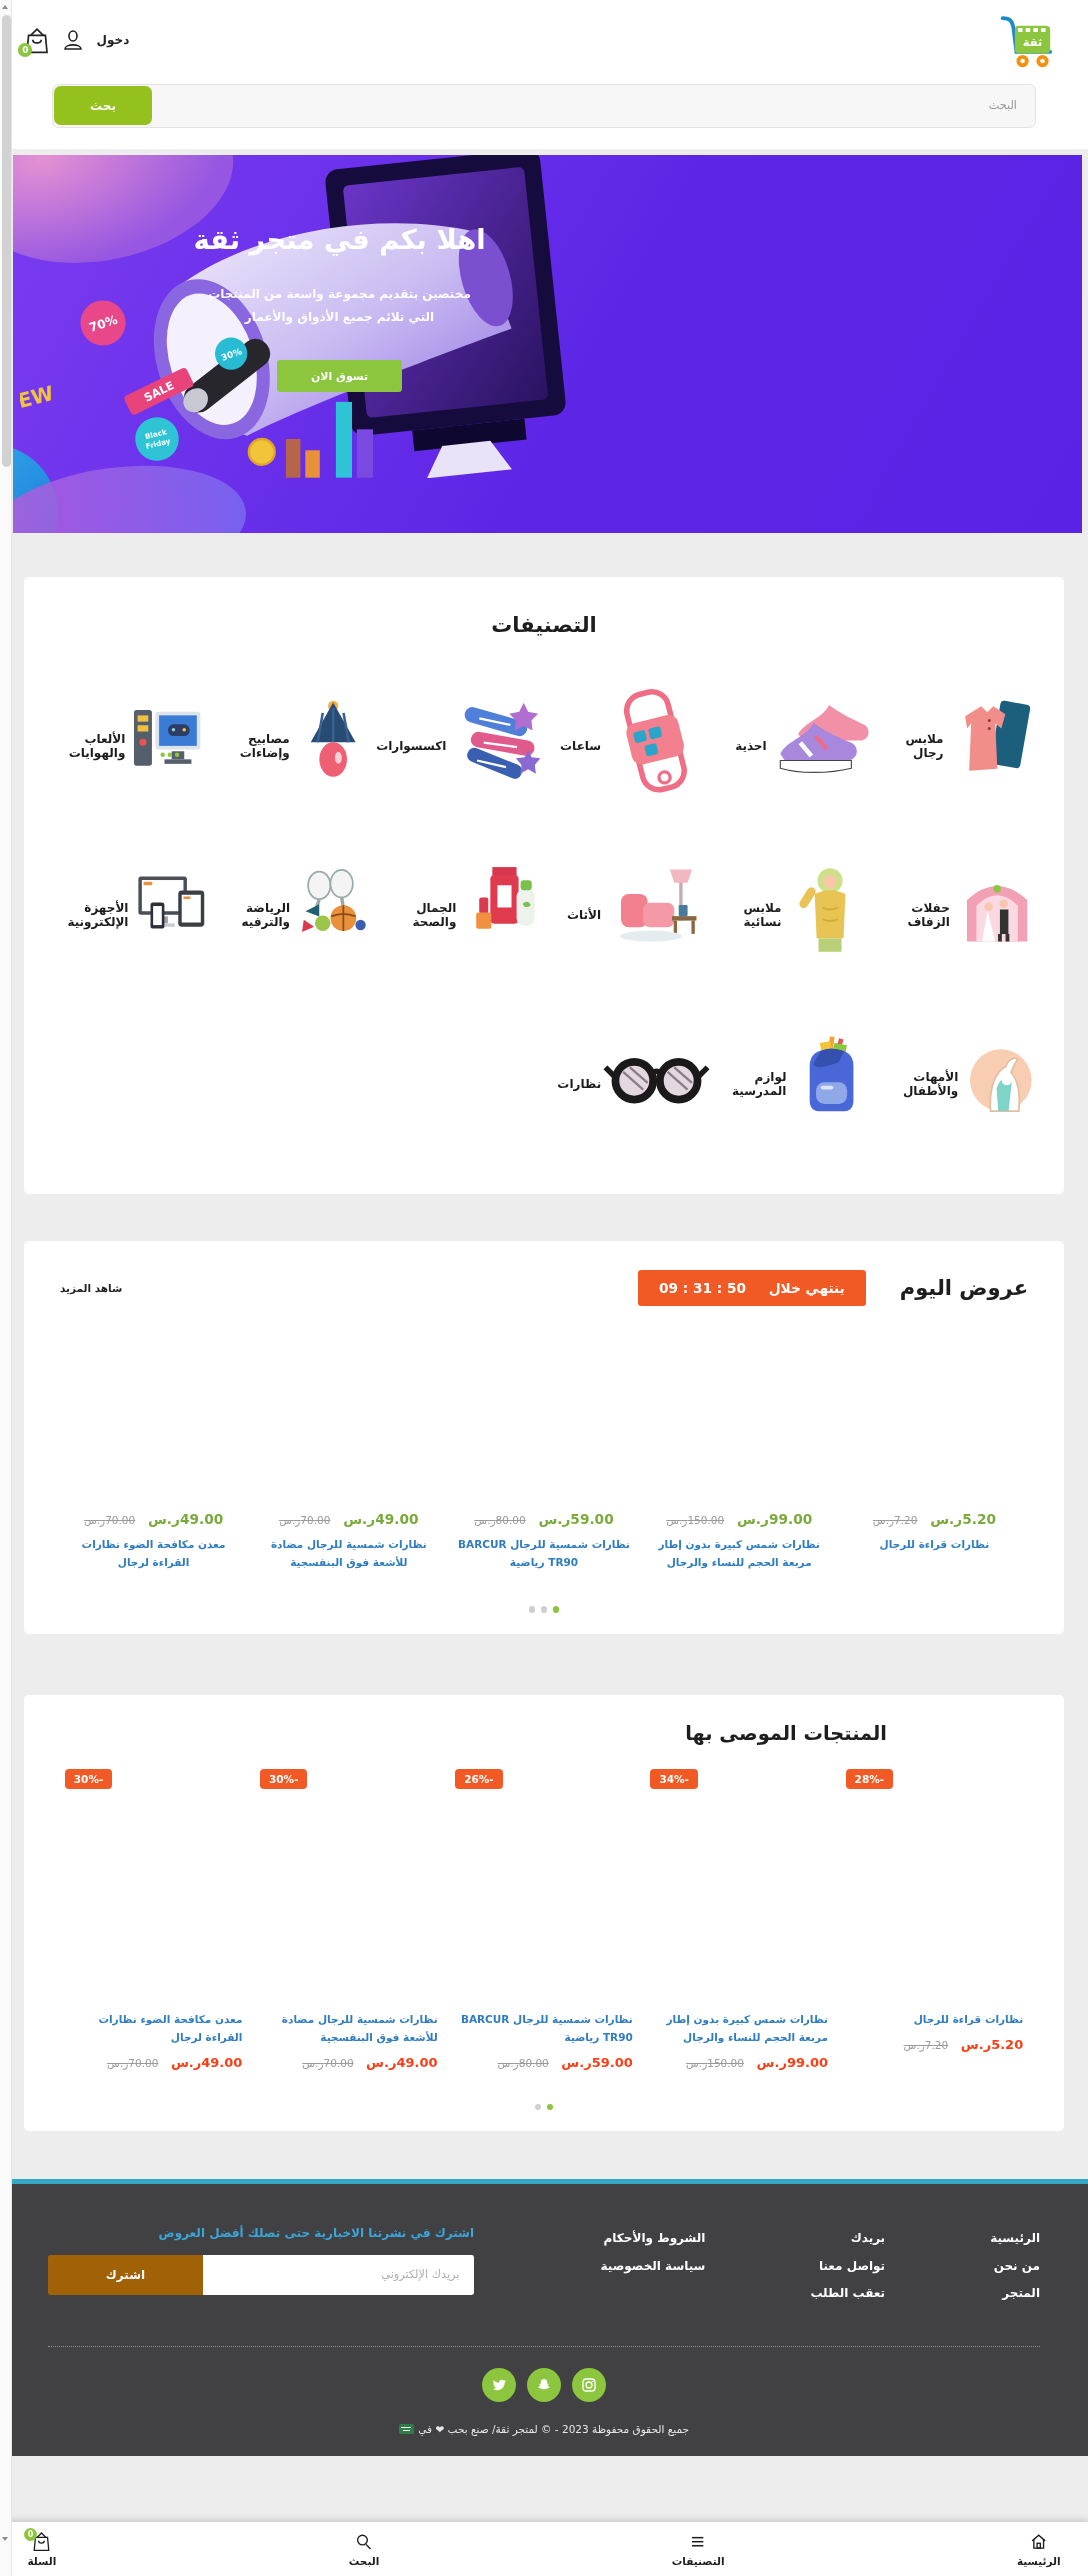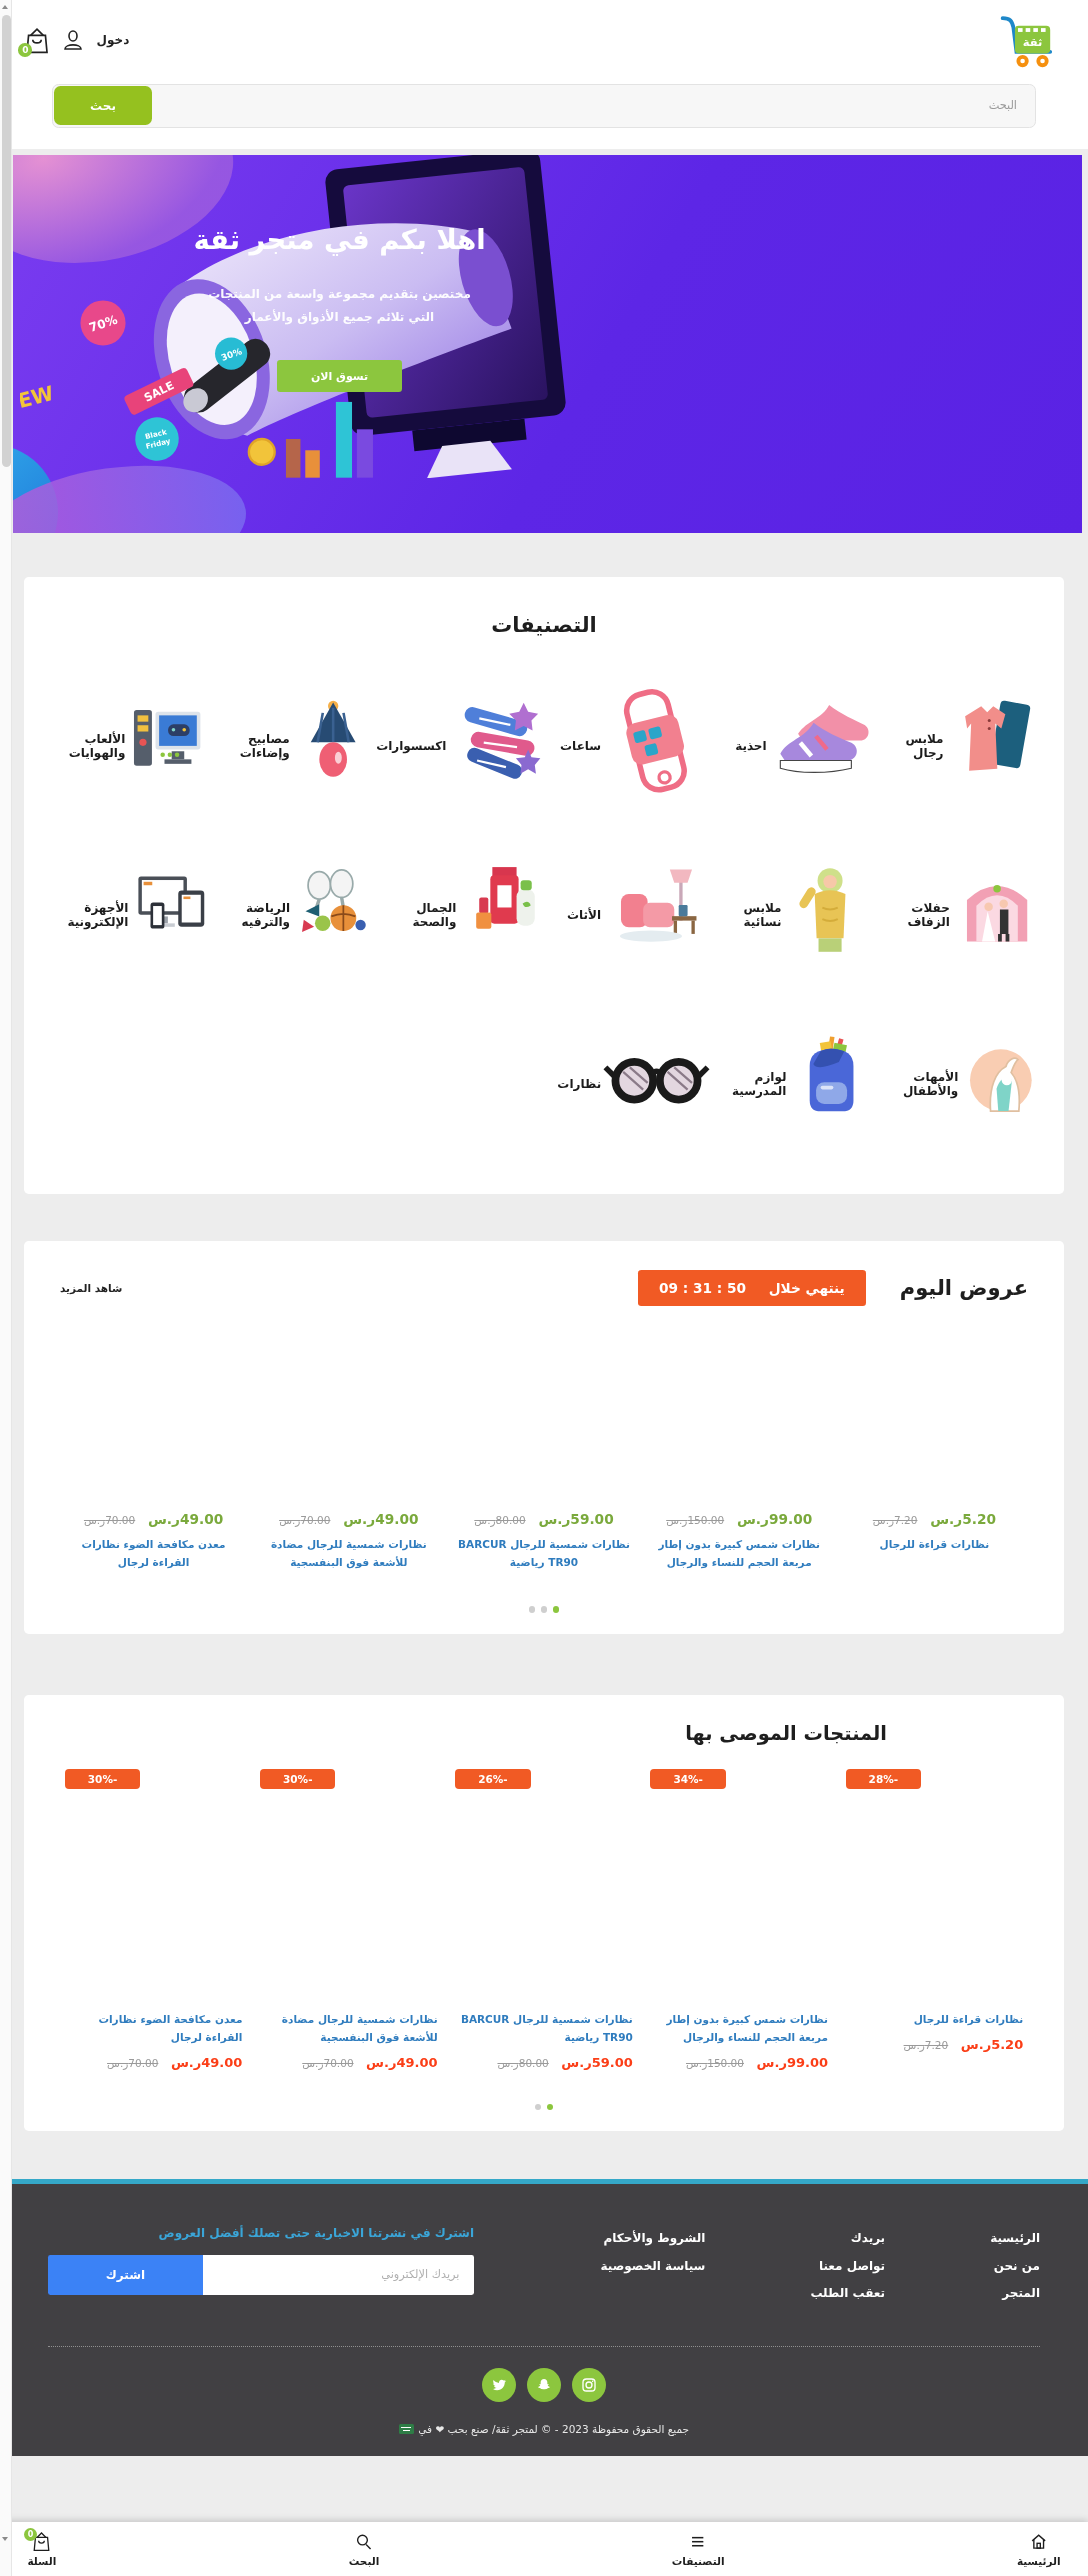--- a/index.html
+++ b/index.html
@@ -81,38 +81,38 @@
   .dot { width:6.5px; height:6.5px; border-radius:50%; background:#cfcfcf; cursor:pointer; }
   .dot.active { background:#8cc63e; }
   .reco { margin-top:61px; padding:27.4px 36px 21px 36px; }
   .reco .sec-title { font-size:19.4px; text-align:right; padding-right:141px; }
   .reco .img-box { height:242px; }
   .reco .prod { text-align:right; }
   .reco .prod-name { margin-top:0; padding:0 4.8px; }
   .reco .price-row { margin-top:8px; font-size:13px; color:#fb3e17; padding:0 4.8px; }
   .disc-badge {
     position:absolute; top:0; left:4.8px; background:#f15a24; color:#fff;
-    font-size:10.5px; font-weight:bold; padding:4px 23px; border-radius:4px; z-index:2;
+    font-size:10.5px; font-weight:bold; padding:4px 9px; border-radius:4px; z-index:2;
   }
   
   footer { margin-top:48px; background:#414043; border-top:5.6px solid #35a8c8; padding:42px 48px 21px 48px; color:#fff; }
   .foot-main { display:flex; justify-content:space-between; align-items:flex-start; }
   .foot-links { display:flex; gap:105px; padding-top:4.8px; }
   .foot-links ul { list-style:none; }
   .foot-links li { margin-bottom:13.7px; font-size:12px; font-weight:600; cursor:pointer; white-space:nowrap; }
   .newsletter { width:426px; }
   .news-title { color:#3aa5d8; font-size:12px; font-weight:bold; margin-bottom:14.5px; }
   .news-form { display:flex; height:40px; }
   .news-input {
     flex:1; border:none; background:#fff; padding:0 14.5px; font-size:11.3px; color:#333; outline:none;
     border-radius:0 2.4px 2.4px 0; font-family:"DejaVu Sans","Liberation Sans",sans-serif;
   }
   .news-input::placeholder { color:#b0b0b0; }
   .news-btn {
-    width:155px; border:none; background:#3b82f6; color:#fff; font-size:12px; font-weight:bold;
+    width:155px; border:none; background:#a16207; color:#fff; font-size:12px; font-weight:bold;
     cursor:pointer; border-radius:2.4px 0 0 2.4px; font-family:"DejaVu Sans","Liberation Sans",sans-serif;
   }
   .foot-sep { border:none; border-top:1.6px dotted #8f8f8f; margin-top:32px; }
   .social-row { display:flex; justify-content:center; gap:11.3px; margin-top:21px; direction:ltr; }
   .social {
     width:34px; height:34px; border-radius:50%; background:#8cc63e; cursor:pointer;
     display:flex; align-items:center; justify-content:center;
   }
   .copyright { text-align:center; margin-top:21px; font-size:10.5px; color:#e8e8e8;
     display:flex; justify-content:center; align-items:center; gap:4.8px; }

